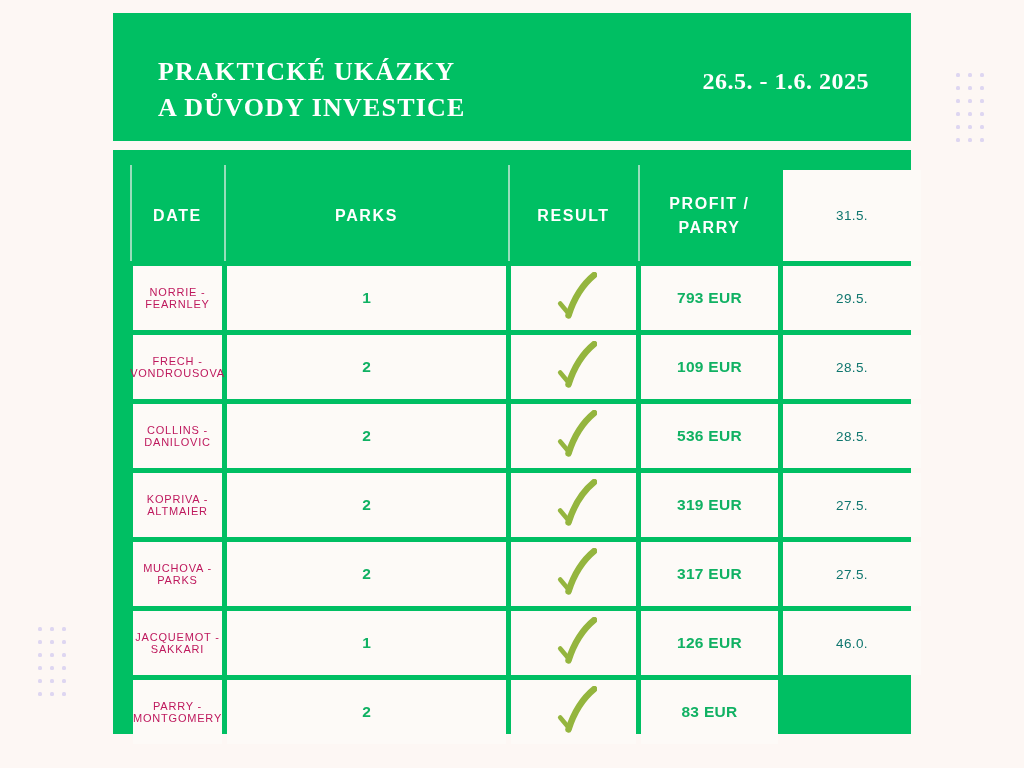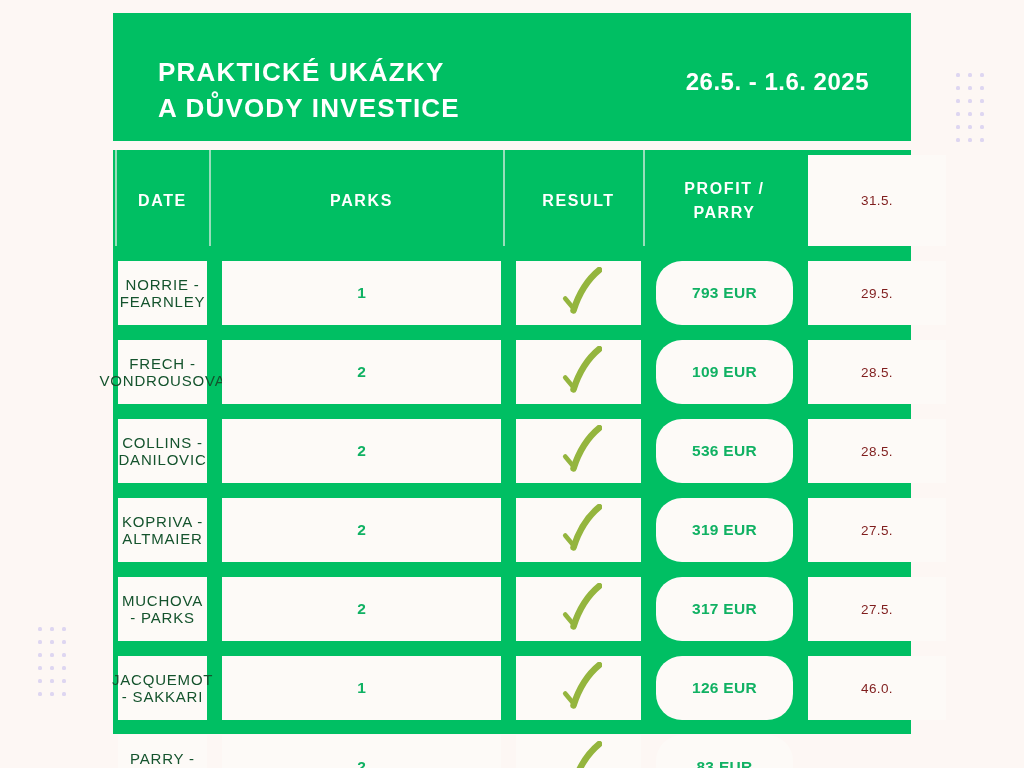--- a/index.html
+++ b/index.html
@@ -34,20 +34,21 @@
   }
   .dot-grid.top-right { left: 956px; top: 73px; }
   .dot-grid.bottom-left { left: 38px; top: 627px; }
 
   
   .banner {
     position: absolute;
     left: 113px; top: 13px;
     width: 798px; height: 128px;
     background: #00bf63;
+    font-family: Liberation Serif, serif;
   }
   .banner-title {
     position: absolute;
     left: 45px; top: 41px;
     color: #ffffff;
     font-size: 26px;
     font-weight: 800;
     letter-spacing: 1.2px;
     line-height: 36px;
     white-space: nowrap;
@@ -64,22 +65,22 @@
 
   
   .results-table {
     position: absolute;
     left: 113px; top: 150px;
     width: 798px; height: 584px;
     background: #00bf63;
     display: grid;
     grid-template-columns: 89px 279px 125px 137px 138px;
     grid-template-rows: 91px repeat(7, 64px);
-    gap: 15px;
-    padding: 5px;
+    gap: 5px;
+    padding: 20px;
   }
   .th {
     position: relative;
     display: flex;
     align-items: center;
     justify-content: center;
     text-align: center;
     color: #ffffff;
     font-size: 16px;
     font-weight: 700;
@@ -102,40 +103,39 @@
     background: rgba(233, 238, 235, 0.65);
   }
   .td {
     background: #fdfaf7;
     display: flex;
     align-items: center;
     justify-content: center;
     text-align: center;
   }
   .td.date-cell {
-    color: #7f1d1d;
+    color: #0f766e;
     font-size: 13.5px;
     letter-spacing: 0.4px;
   }
   .td.match-cell {
-    color: #14532d;
-    font-size: 15px;
+    color: #be185d;
+    font-size: 11px;
     letter-spacing: 0.8px;
   }
   .td.stake-cell {
     color: #10b163;
     font-size: 15.5px;
     font-weight: 700;
   }
   .td.profit-cell {
     color: #10b163;
     font-size: 15.5px;
     font-weight: 700;
     letter-spacing: 0.3px;
-    border-radius: 26px;
   }
   .check-icon { width: 46px; height: 52px; display: block; }
 </style>
 </head>
 <body>
 
 <div class="page">
 
   <div class="dot-grid top-right">
       <i></i>

